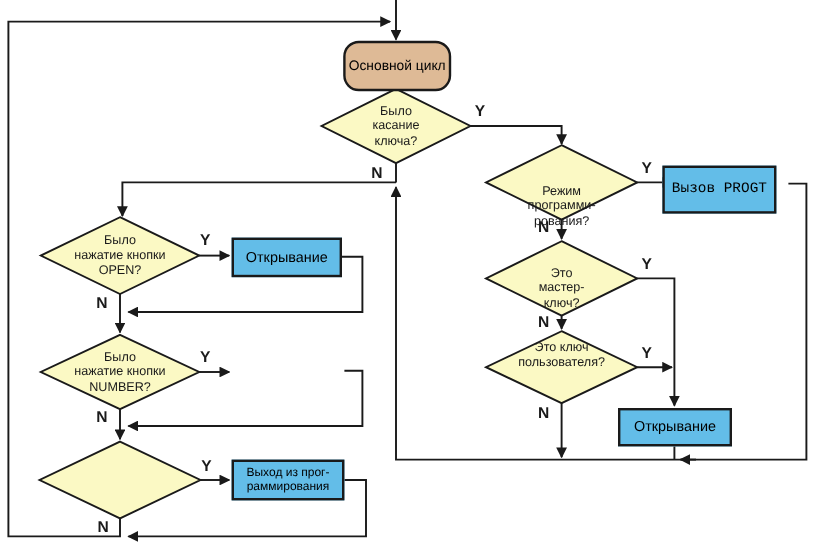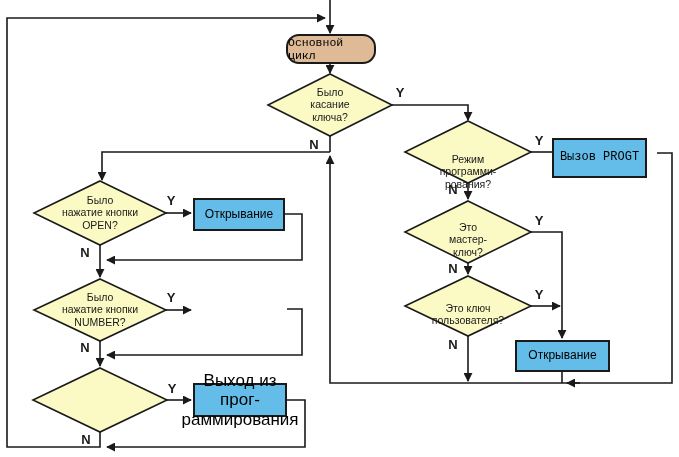--- a/index.html
+++ b/index.html
@@ -32,21 +32,21 @@
     align-items: center;
     justify-content: center;
     background: var(--process-fill, #63bde8);
     border: 2px solid var(--process-border, #1a1a1a);
     font-size: 12px;
     line-height: 1.15;
     text-align: center;
     white-space: pre-line;
     color: #000000;
   }
-  .process.small-text { font-size: 17px; }
+  .process.small-text { font-size: 10px; }
   .terminal {
     position: absolute;
     box-sizing: border-box;
     display: flex;
     align-items: center;
     justify-content: center;
     background: var(--terminal-fill, #deba96);
     border: 2px solid var(--terminal-border, #1a1a1a);
     border-radius: 13px;
     font-size: 11.5px;
@@ -98,38 +98,38 @@
 
     <polygon class="decision-shape" points="330,74 392,105 330,136 268,105"></polygon>
     <polygon class="decision-shape" points="468,121 531,152 468,183 405,152"></polygon>
     <polygon class="decision-shape" points="468,201 531,232 468,263 405,232"></polygon>
     <polygon class="decision-shape" points="468,276 531,306 468,336 405,306"></polygon>
     <polygon class="decision-shape" points="100,181 166,213 100,245 34,213"></polygon>
     <polygon class="decision-shape" points="100,279 166,310 100,341 34,310"></polygon>
     <polygon class="decision-shape" points="100,368 167,400 100,432 33,400"></polygon>
   </svg>
 
-  <div class="terminal" style="left:286px; top:34px; width:90px; height:30px;font-family:Liberation Mono, monospace;">Основной цикл</div>
+  <div class="terminal" style="left:286px; top:34px; width:90px; height:42px;">Основной цикл</div>
 
   <div class="process" style="left:552px; top:138px; width:95px; height:40px;font-family:Liberation Mono, monospace;">Вызов PROGT</div>
   <div class="process" style="left:515px; top:340px; width:95px; height:32px;">Открывание</div>
   <div class="process" style="left:193px; top:198px; width:92px; height:33px;">Открывание</div>
   <div class="process small-text" style="left:193px; top:383px; width:94px; height:34px;">Выход из прог-
 раммирования</div>
 
   <div class="node-text" style="left:330px; top:105px;">Было
 касание
 ключа?</div>
   <div class="node-text" style="left:468px; top:152px;margin-top:20px;">Режим
 программи-
 рования?</div>
   <div class="node-text" style="left:468px; top:240px;">Это
 мастер-
 ключ?</div>
-  <div class="node-text" style="left:468px; top:314px;">Это ключ
+  <div class="node-text" style="left:468px; top:296px;">Это ключ
 пользователя?</div>
   <div class="node-text" style="left:100px; top:213px;">Было
 нажатие кнопки
 OPEN?</div>
   <div class="node-text" style="left:100px; top:310px;">Было
 нажатие кнопки
 NUMBER?</div>
 
   <div class="branch-label" style="left:400px; top:92px;">Y</div>
   <div class="branch-label" style="left:314px; top:144px;">N</div>

